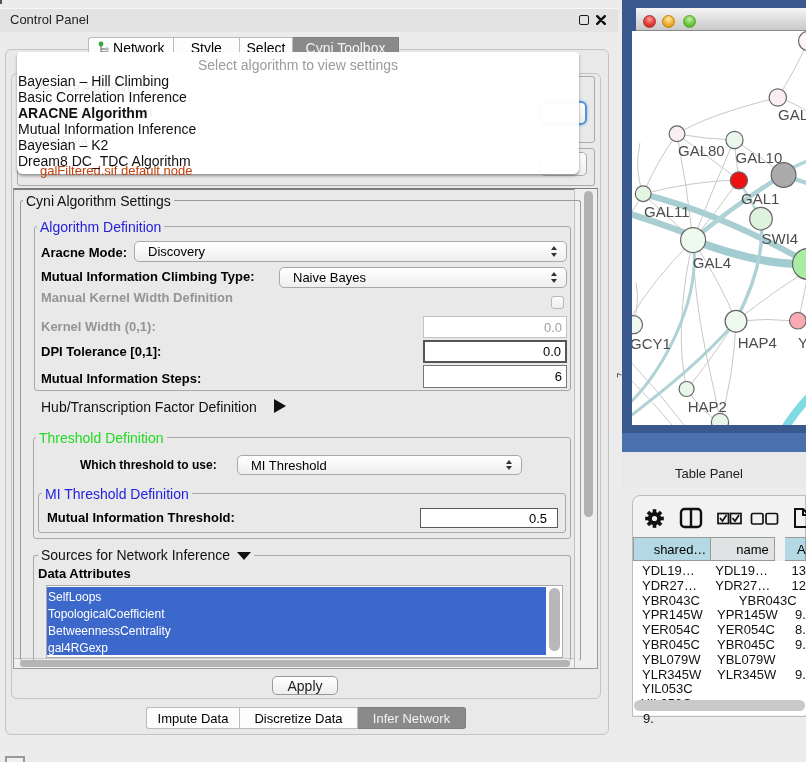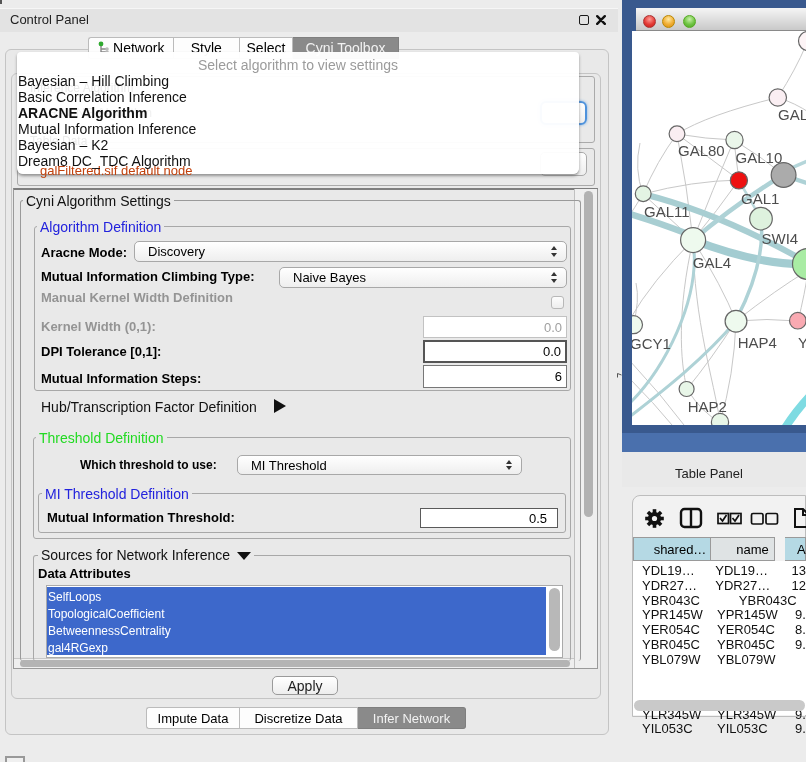--- a/index.html
+++ b/index.html
@@ -287,26 +287,26 @@
     <div style="height:14.8px;display:flex;">
       <span style="width:76px;padding-left:9px;">YBR045C</span>
       <span style="width:76px;padding-left:8px;">YBR045C</span>
       <span style="padding-left:10px;">9.</span>
     </div>
     <div style="height:14.8px;display:flex;">
       <span style="width:76px;padding-left:9px;">YBL079W</span>
       <span style="width:76px;padding-left:8px;">YBL079W</span>
       <span style="padding-left:10px;"></span>
     </div>
-    <div style="height:14.8px;display:flex;margin-top:40px;">
+    <div style="height:14.8px;display:flex;">
       <span style="width:76px;padding-left:9px;">YLR345W</span>
       <span style="width:76px;padding-left:8px;">YLR345W</span>
       <span style="padding-left:10px;">9.</span>
     </div>
-    <div style="height:14.8px;display:flex;">
+    <div style="height:14.8px;display:flex;flex-direction:column;">
       <span style="width:76px;padding-left:9px;">YIL053C</span>
       <span style="width:76px;padding-left:8px;">YIL053C</span>
       <span style="padding-left:10px;">9.</span>
     </div>
   </div>
 
 <div class="abs" style="left:634px;top:700px;width:171px;height:11px;background:#c9c9c9;border-radius:6px;"></div>
 
 <style>
 .combo { background:linear-gradient(#ffffff,#eeeeee); border:1px solid #a8a8a8; border-radius:5px; font-size:13px; display:flex; align-items:center; }

